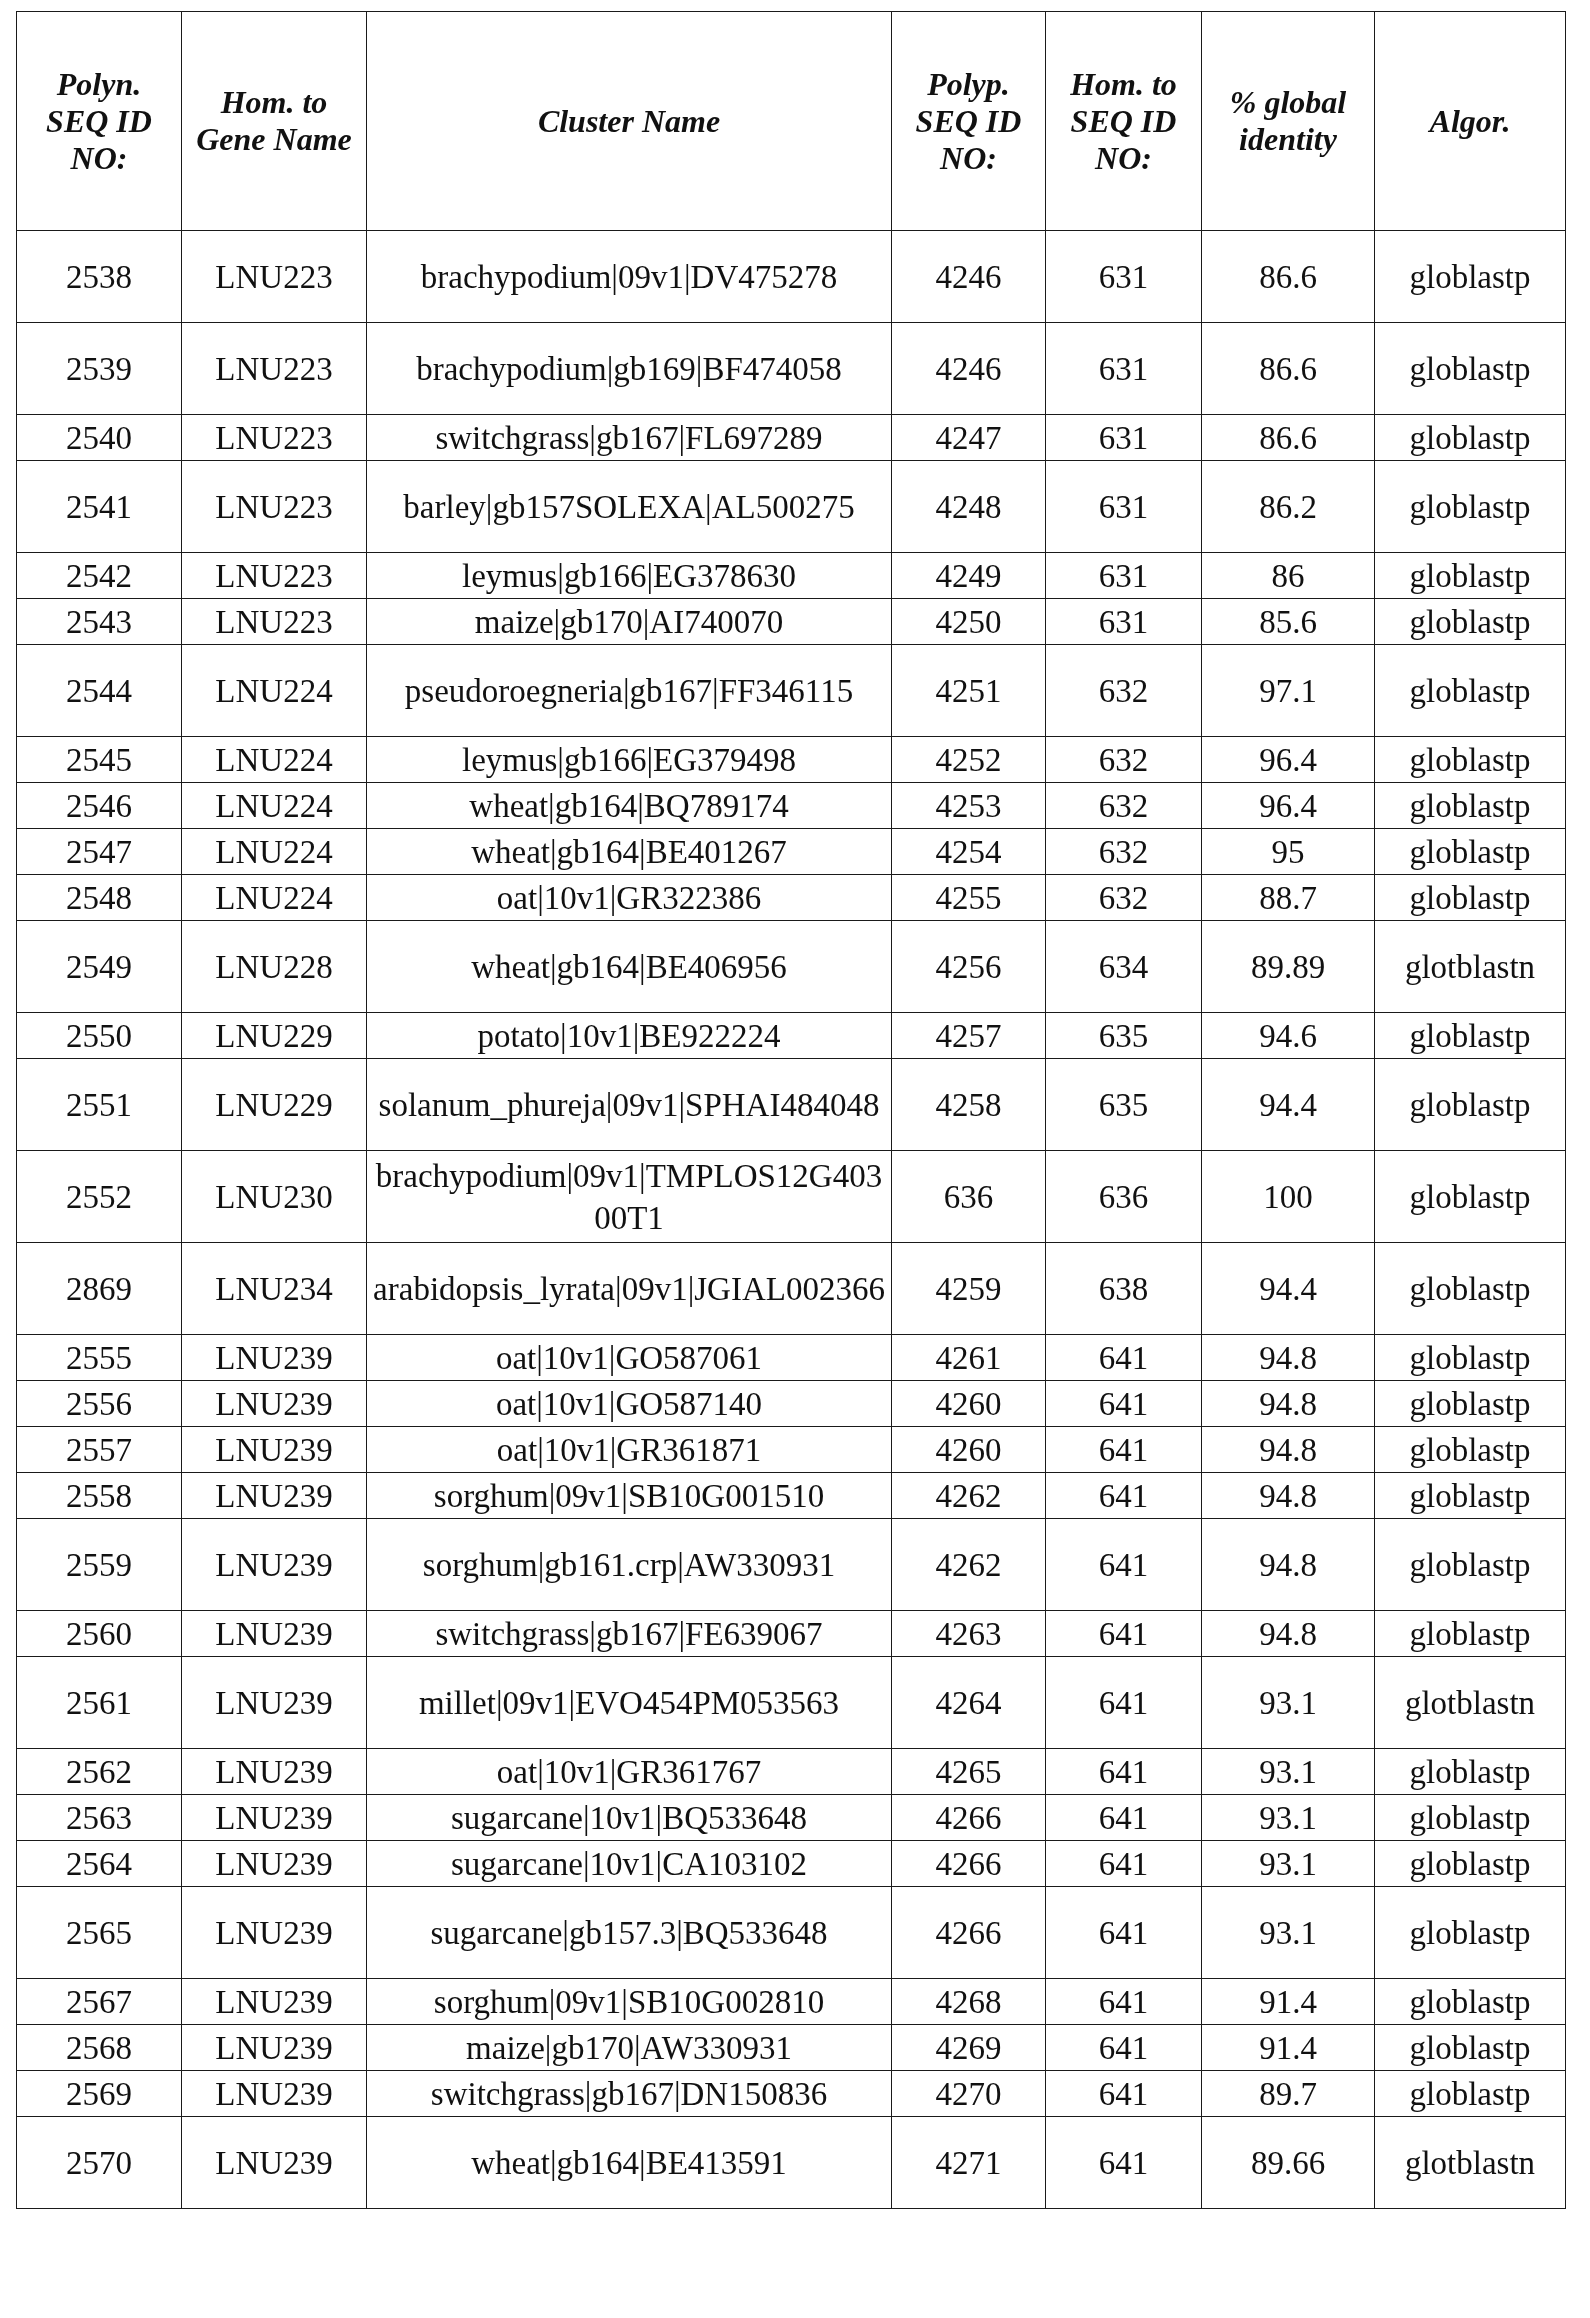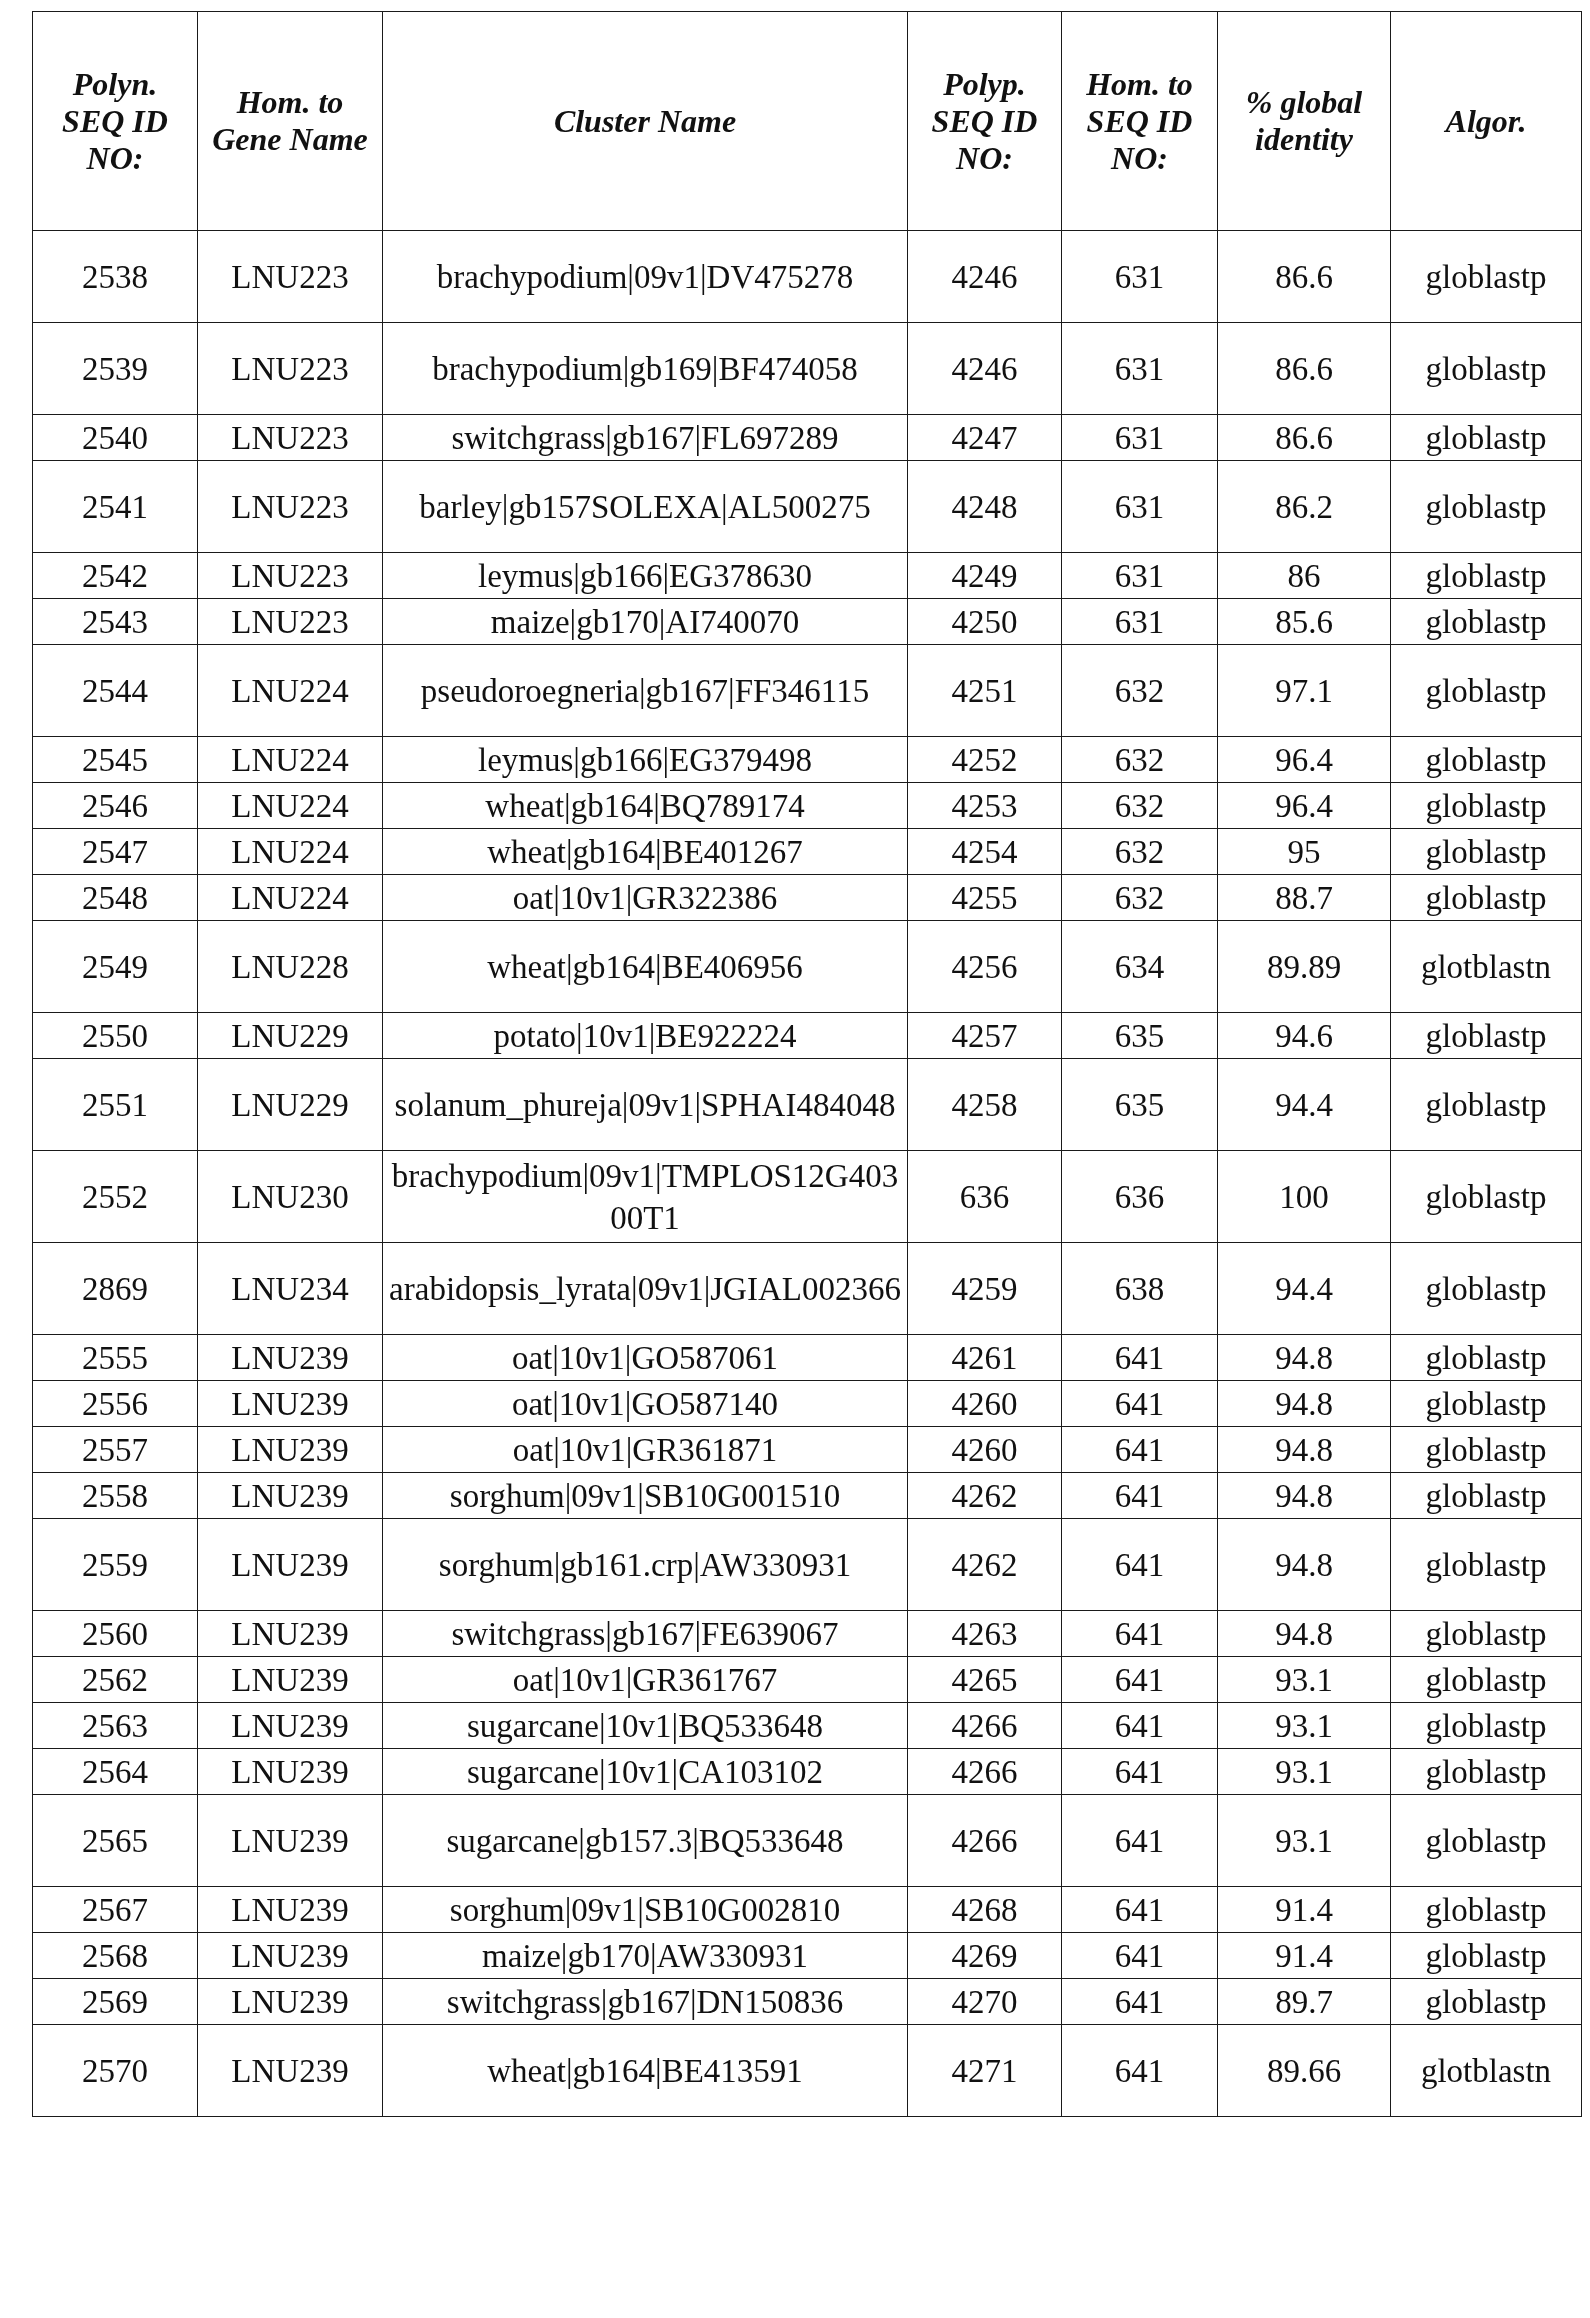--- a/index.html
+++ b/index.html
@@ -1,18 +1,18 @@
 <!DOCTYPE html>
 <html style="font-size:14px"><head>
 <meta charset="utf-8">
 <style>
   html, body { margin:0; padding:0; background:#ffffff; }
   body { width:1591px; height:2319px; position:relative; overflow:hidden; }
   table.seq {
-    position:absolute; left:32px; top:11.4px;
+    position:absolute; left:16px; top:11.4px;
     border-collapse:collapse; table-layout:fixed;
     font-family:"Liberation Serif", "DejaVu Serif", serif;
     color:#111;
   }
   table.seq th, table.seq td {
     border:1.8px solid #1a1a1a;
     text-align:center; vertical-align:middle;
     padding:0 5.3px; overflow:hidden;
   }
   table.seq th {
@@ -241,20 +241,29 @@
       </tr>
       <tr class="single">
         <td>2560</td>
         <td>LNU239</td>
         <td class="cluster">switchgrass|gb167|FE639067</td>
         <td>4263</td>
         <td>641</td>
         <td>94.8</td>
         <td class="algor">globlastp</td>
       </tr>
+      <tr class="double">
+        <td>2561</td>
+        <td>LNU239</td>
+        <td class="cluster">millet|09v1|EVO454PM053563</td>
+        <td>4264</td>
+        <td>641</td>
+        <td>93.1</td>
+        <td class="algor">glotblastn</td>
+      </tr>
       <tr class="single">
         <td>2562</td>
         <td>LNU239</td>
         <td class="cluster">oat|10v1|GR361767</td>
         <td>4265</td>
         <td>641</td>
         <td>93.1</td>
         <td class="algor">globlastp</td>
       </tr>
       <tr class="single">

